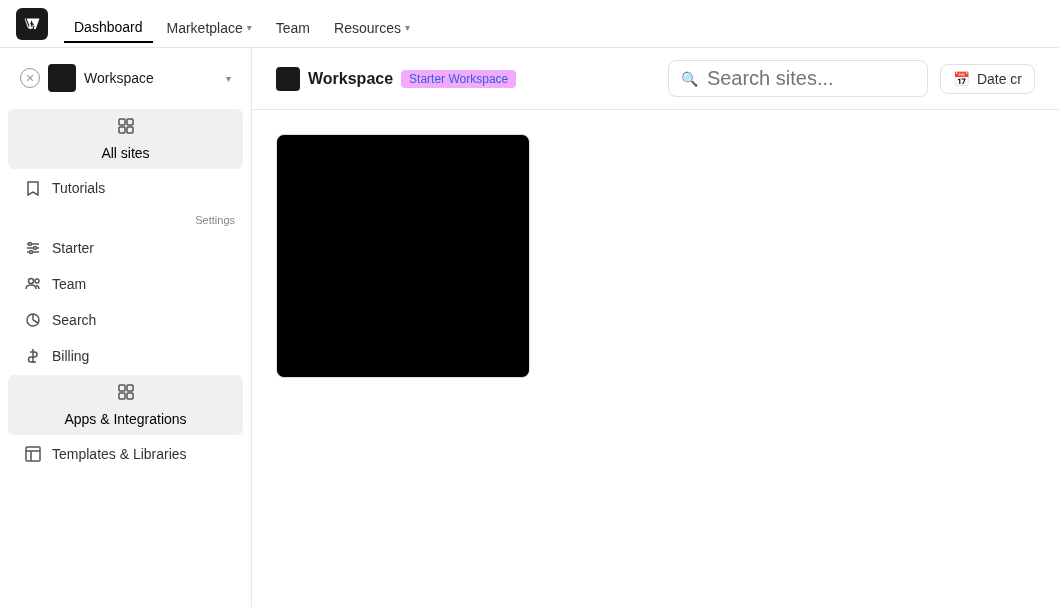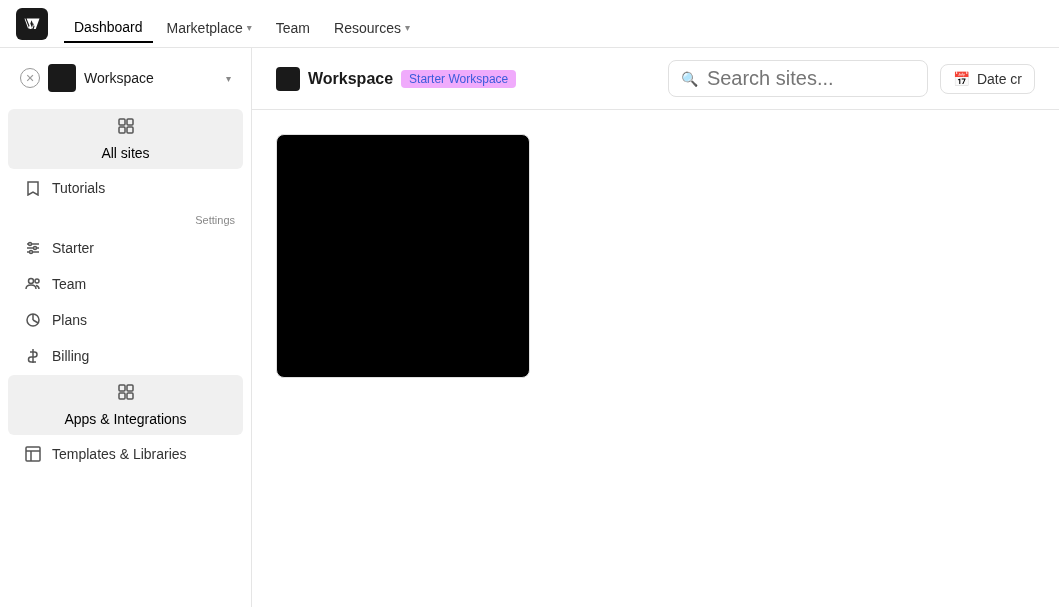--- a/index.html
+++ b/index.html
@@ -284,21 +284,21 @@
     </div>
 
     <div class="sidebar-item">
       <span class="sidebar-item-icon">
         <svg viewBox="0 0 16 16" fill="none" stroke="currentColor" stroke-width="1.5">
           <circle cx="8" cy="8" r="6"></circle>
           <path d="M8 8L8 2"></path>
           <path d="M8 8L13.2 11"></path>
         </svg>
       </span>
-      <span>Plans</span>
+      <span>Search</span>
     </div>
 
     <div class="sidebar-item">
       <span class="sidebar-item-icon">
         <svg viewBox="0 0 16 16" fill="none" stroke="currentColor" stroke-width="1.5">
           <line x1="8" y1="1" x2="8" y2="15"></line>
           <path d="M5 4h4.5a2.5 2.5 0 010 5H6a2.5 2.5 0 000 5H11"></path>
         </svg>
       </span>
       <span>Billing</span>

